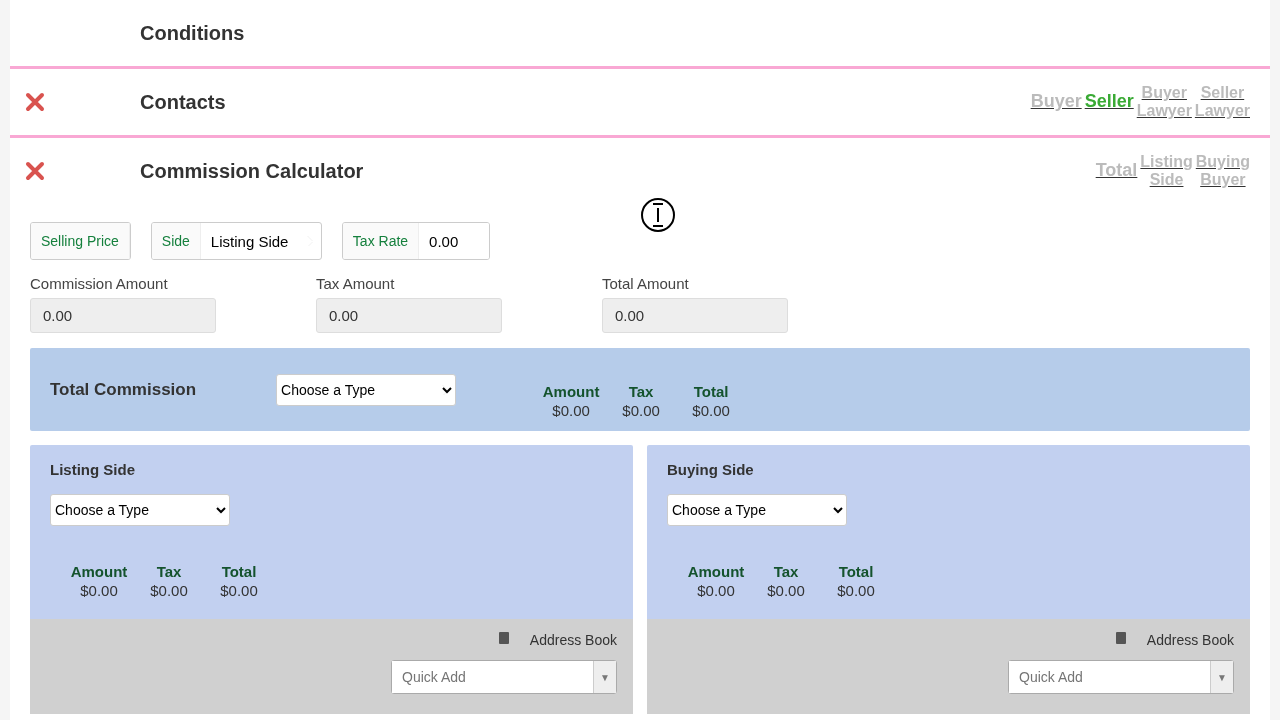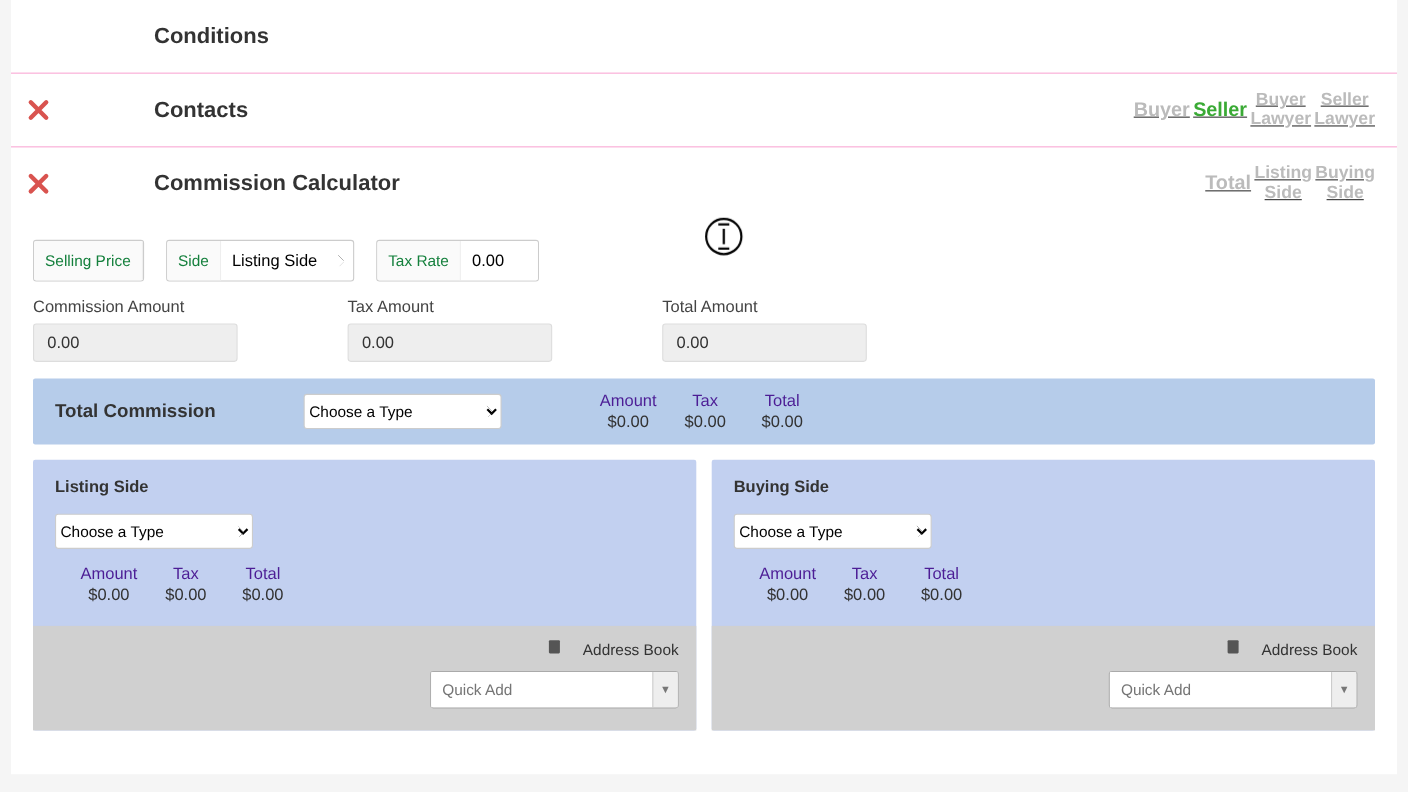--- a/index.html
+++ b/index.html
@@ -12,21 +12,21 @@
   }
   .page {
     width: 1260px;
     margin: 0 auto;
     background: #fff;
     padding-bottom: 40px;
   }
   .section-row {
     display: flex;
     align-items: center;
-    border-bottom: 1px solid #f9a8d4;
+    border-bottom: 3px solid #f9a8d4;
     min-height: 50px;
     padding: 8px 20px 8px 10px;
   }
   .del-icon {
     width: 30px;
     display: flex;
     align-items: center;
     justify-content: center;
     color: #d9534f;
     font-weight: bold;
@@ -175,21 +175,21 @@
     min-width: 180px;
     font-size: 14px;
   }
   .three-col {
     display: grid;
     grid-template-columns: repeat(3, 70px);
     text-align: center;
     font-size: 15px;
     row-gap: 2px;
   }
-  .three-col .hdr { font-weight: 400; color: #4c1d95; }
+  .three-col .hdr { font-weight: 700; color: #14532d; margin-top: 23px; }
   .three-col .val { color: #333; }
 
   
   .sides-row {
     display: flex;
     gap: 14px;
     padding: 14px 20px 0 20px;
   }
   .side-panel {
     flex: 1;
@@ -313,21 +313,21 @@
       <svg width="20" height="20" viewBox="0 0 20 20">
           <path d="M3 3 L17 17 M17 3 L3 17" stroke="#d9534f" stroke-width="4" stroke-linecap="round"></path>
         </svg>
     </div>
     <div class="section-title">Commission Calculator</div>
     <div class="right-tabs">
       <div class="tab">Total</div>
       <div class="tab small" style="white-space:pre-line">Listing
 Side</div>
       <div class="tab small" style="white-space:pre-line">Buying
-Side</div>
+Buyer</div>
     </div>
   </div>
 
   <div class="form-row">
     <div class="field-group">
       <div class="field-label">Selling Price</div>
     </div>
     <div class="field-group">
       <div class="field-label">Side</div>
       <span class="select-wrap">

